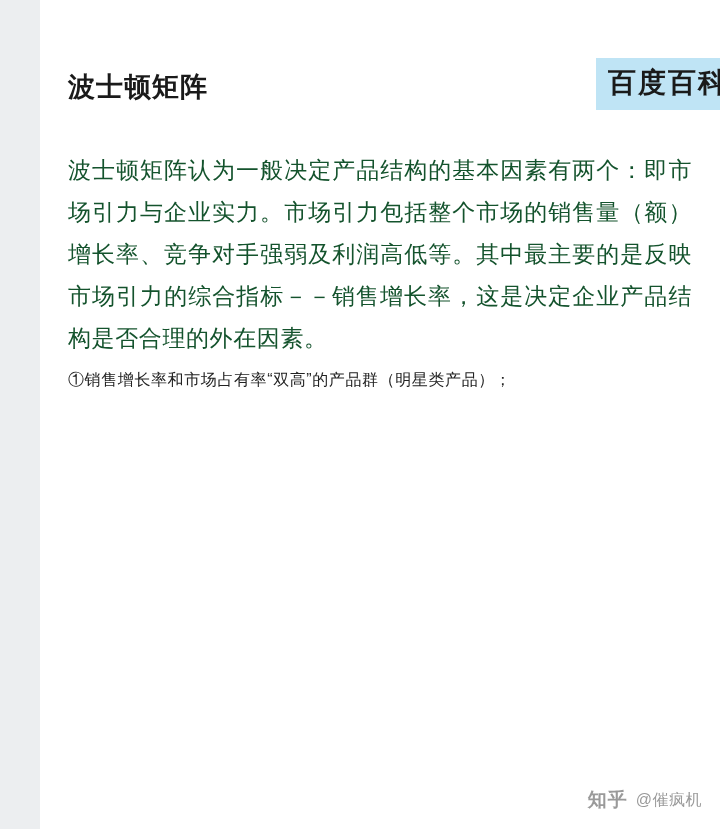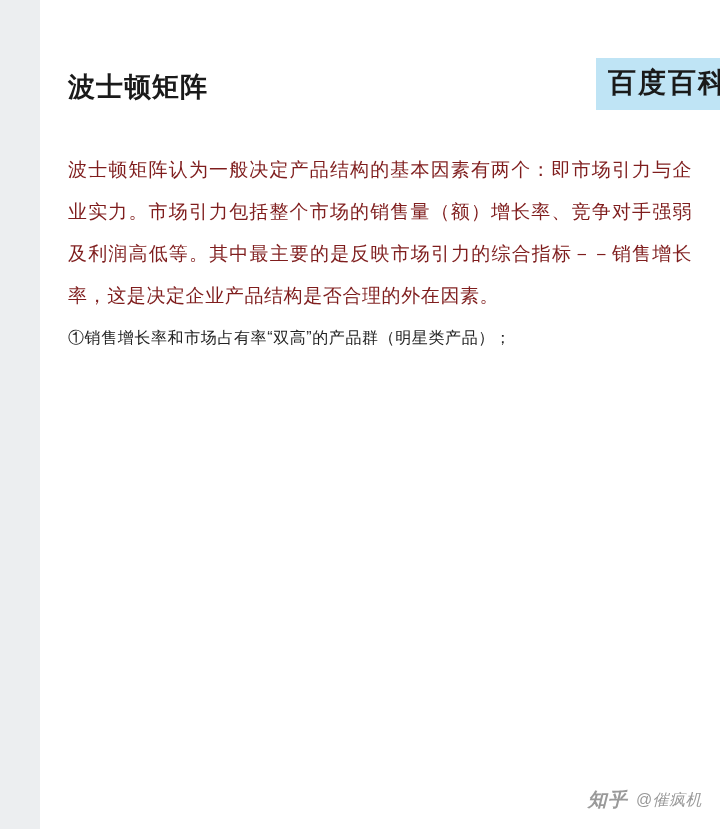--- a/index.html
+++ b/index.html
@@ -55,41 +55,40 @@
     font-weight: bold;
     letter-spacing: 2px;
     padding: 6px 10px 8px 12px;
     white-space: nowrap;
     overflow: hidden;
     width: 142px;
     box-sizing: content-box;
   }
   .body-text {
     margin-top: 44px;
-    font-size: 19px;
+    font-size: 23px;
     line-height: 42px;
-    color: #7f1d1d;
+    color: #14532d;
     letter-spacing: 0.6px;
     text-align: justify;
   }
   .list-item {
     font-size: 16px;
     line-height: 42px;
     color: #222222;
     letter-spacing: 0.6px;
     text-align: justify;
   }
   .footer {
     position: absolute;
     right: 18px;
     bottom: 16px;
     display: flex;
     align-items: center;
     gap: 8px;
-    font-style: italic;
   }
   .zhihu-logo {
     font-size: 19px;
     color: #9a9a9a;
     font-weight: bold;
     letter-spacing: 1px;
   }
   .zhihu-at {
     font-size: 16px;
     color: #9a9a9a;

